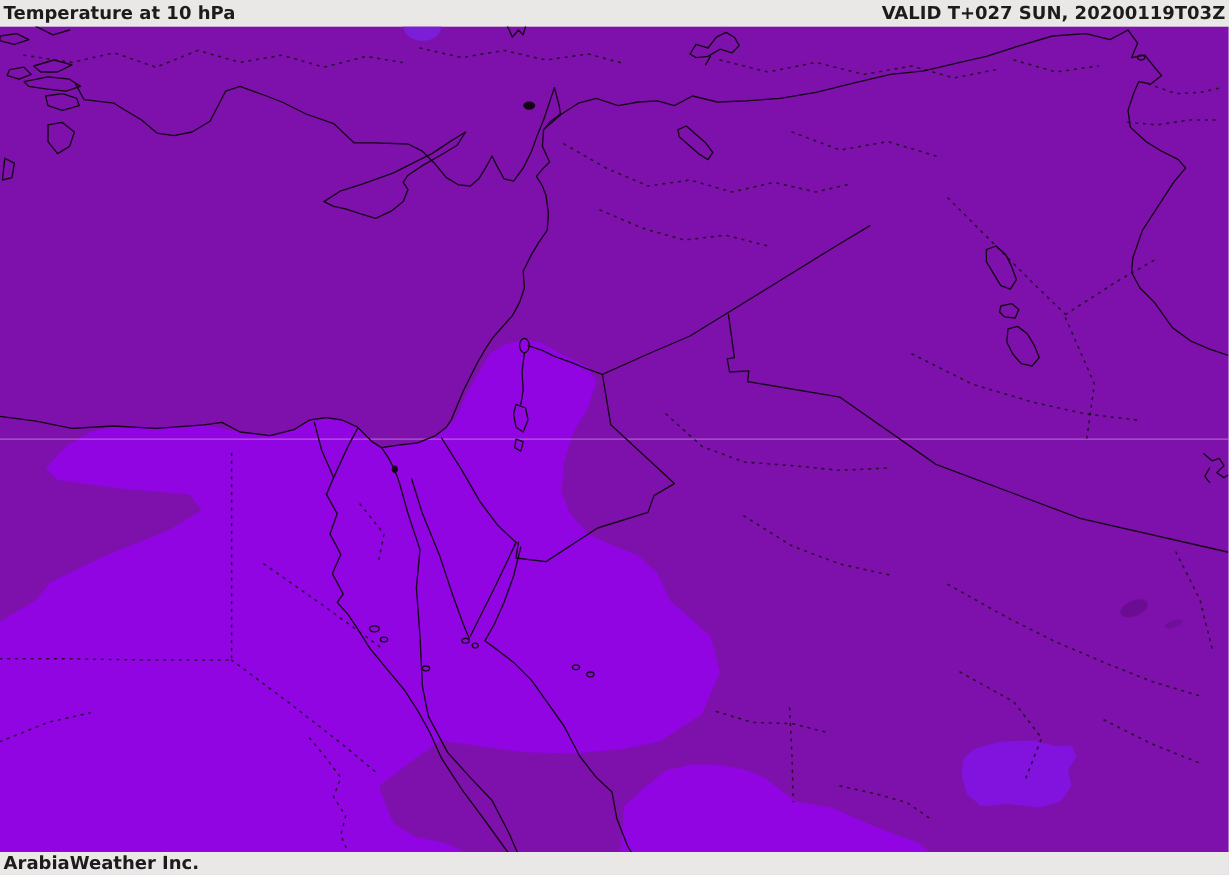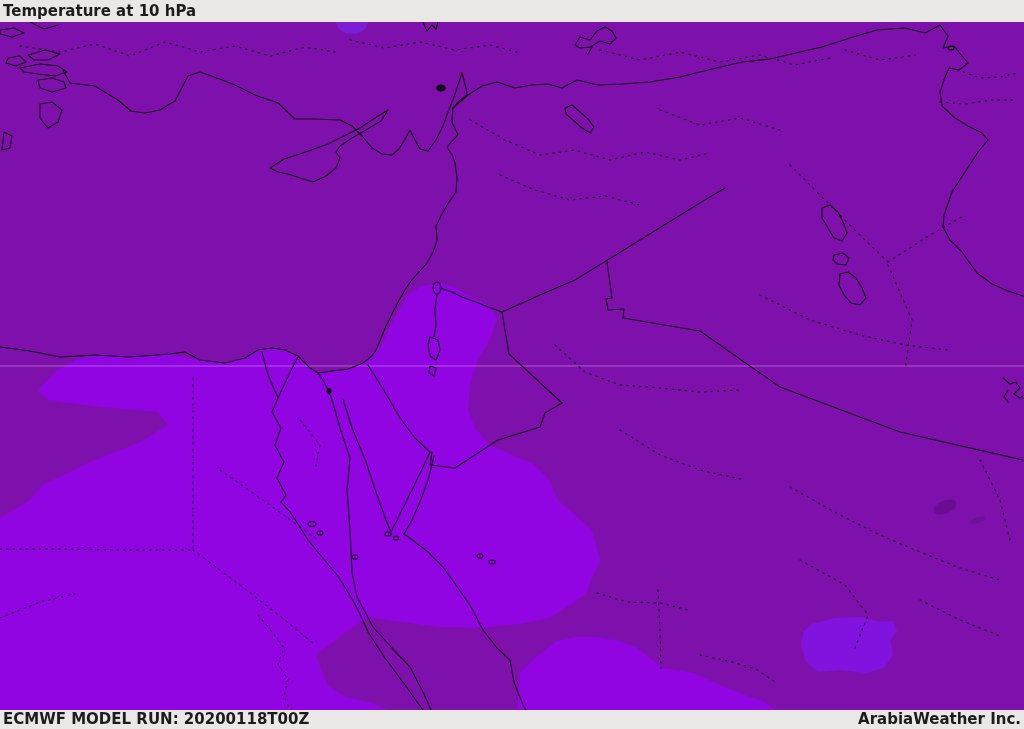--- a/index.html
+++ b/index.html
@@ -9,20 +9,21 @@
   .bar.bottom{height:19px;font-size:15px;line-height:19px;}
   .bar span{white-space:nowrap;font-weight:bold;}
   #map-wrap{width:1024px;height:688px;line-height:0;}
   svg{display:block;}
 </style>
 </head>
 <body>
 
 <div class="bar top">
   <span>Temperature at 10 hPa</span>
+  <span>VALID T+027 SUN, 20200119T03Z</span>
 </div>
 
 <div id="map-wrap">
 <svg width="1024" height="688" viewBox="0 22 1024 688" preserveAspectRatio="none" xmlns="http://www.w3.org/2000/svg">
 
   <rect x="0" y="22" width="1024" height="688" fill="#7E11AC"></rect>
 
   <path d="M 0,518 L 30,500 42,485 90,462 140,442 168,425 158,412 100,407 48,400 38,390 55,372 75,360 100,354 130,356 170,354 200,360 225,363 245,358 258,350 272,348 285,350 298,356 310,368 318,373 332,371 348,369 363,363 372,356 380,348 388,330 398,312 408,295 420,287 432,284 440,283 452,286 470,296 490,306 497,318 490,340 478,360 470,385 468,410 475,428 490,445 512,455 532,463 548,478 558,500 592,530 600,560 585,595 550,618 520,624 480,628 440,627 400,622 368,617 345,633 316,655 322,672 328,686 346,697 372,703 388,710 L 0,710 Z" fill="#9005E2"></path>
 
   <path d="M 517,710 L 520,672 535,658 555,642 575,637 597,637 620,641 637,648 663,668 693,673 720,685 745,695 765,702 775,710 Z" fill="#9005E2"></path>
@@ -130,15 +131,14 @@
   </g>
 
   <g stroke="none" fill="#140414">
     <ellipse cx="441" cy="88" rx="5" ry="3.5"></ellipse>
     <ellipse cx="329" cy="391" rx="2.5" ry="3"></ellipse>
   </g>
 </svg>
 </div>
 
 <div class="bar bottom">
-  <span>ECMWF MODEL RUN: 20200118T00Z</span>
   <span>ArabiaWeather Inc.</span>
 </div>
 
 </body></html>

